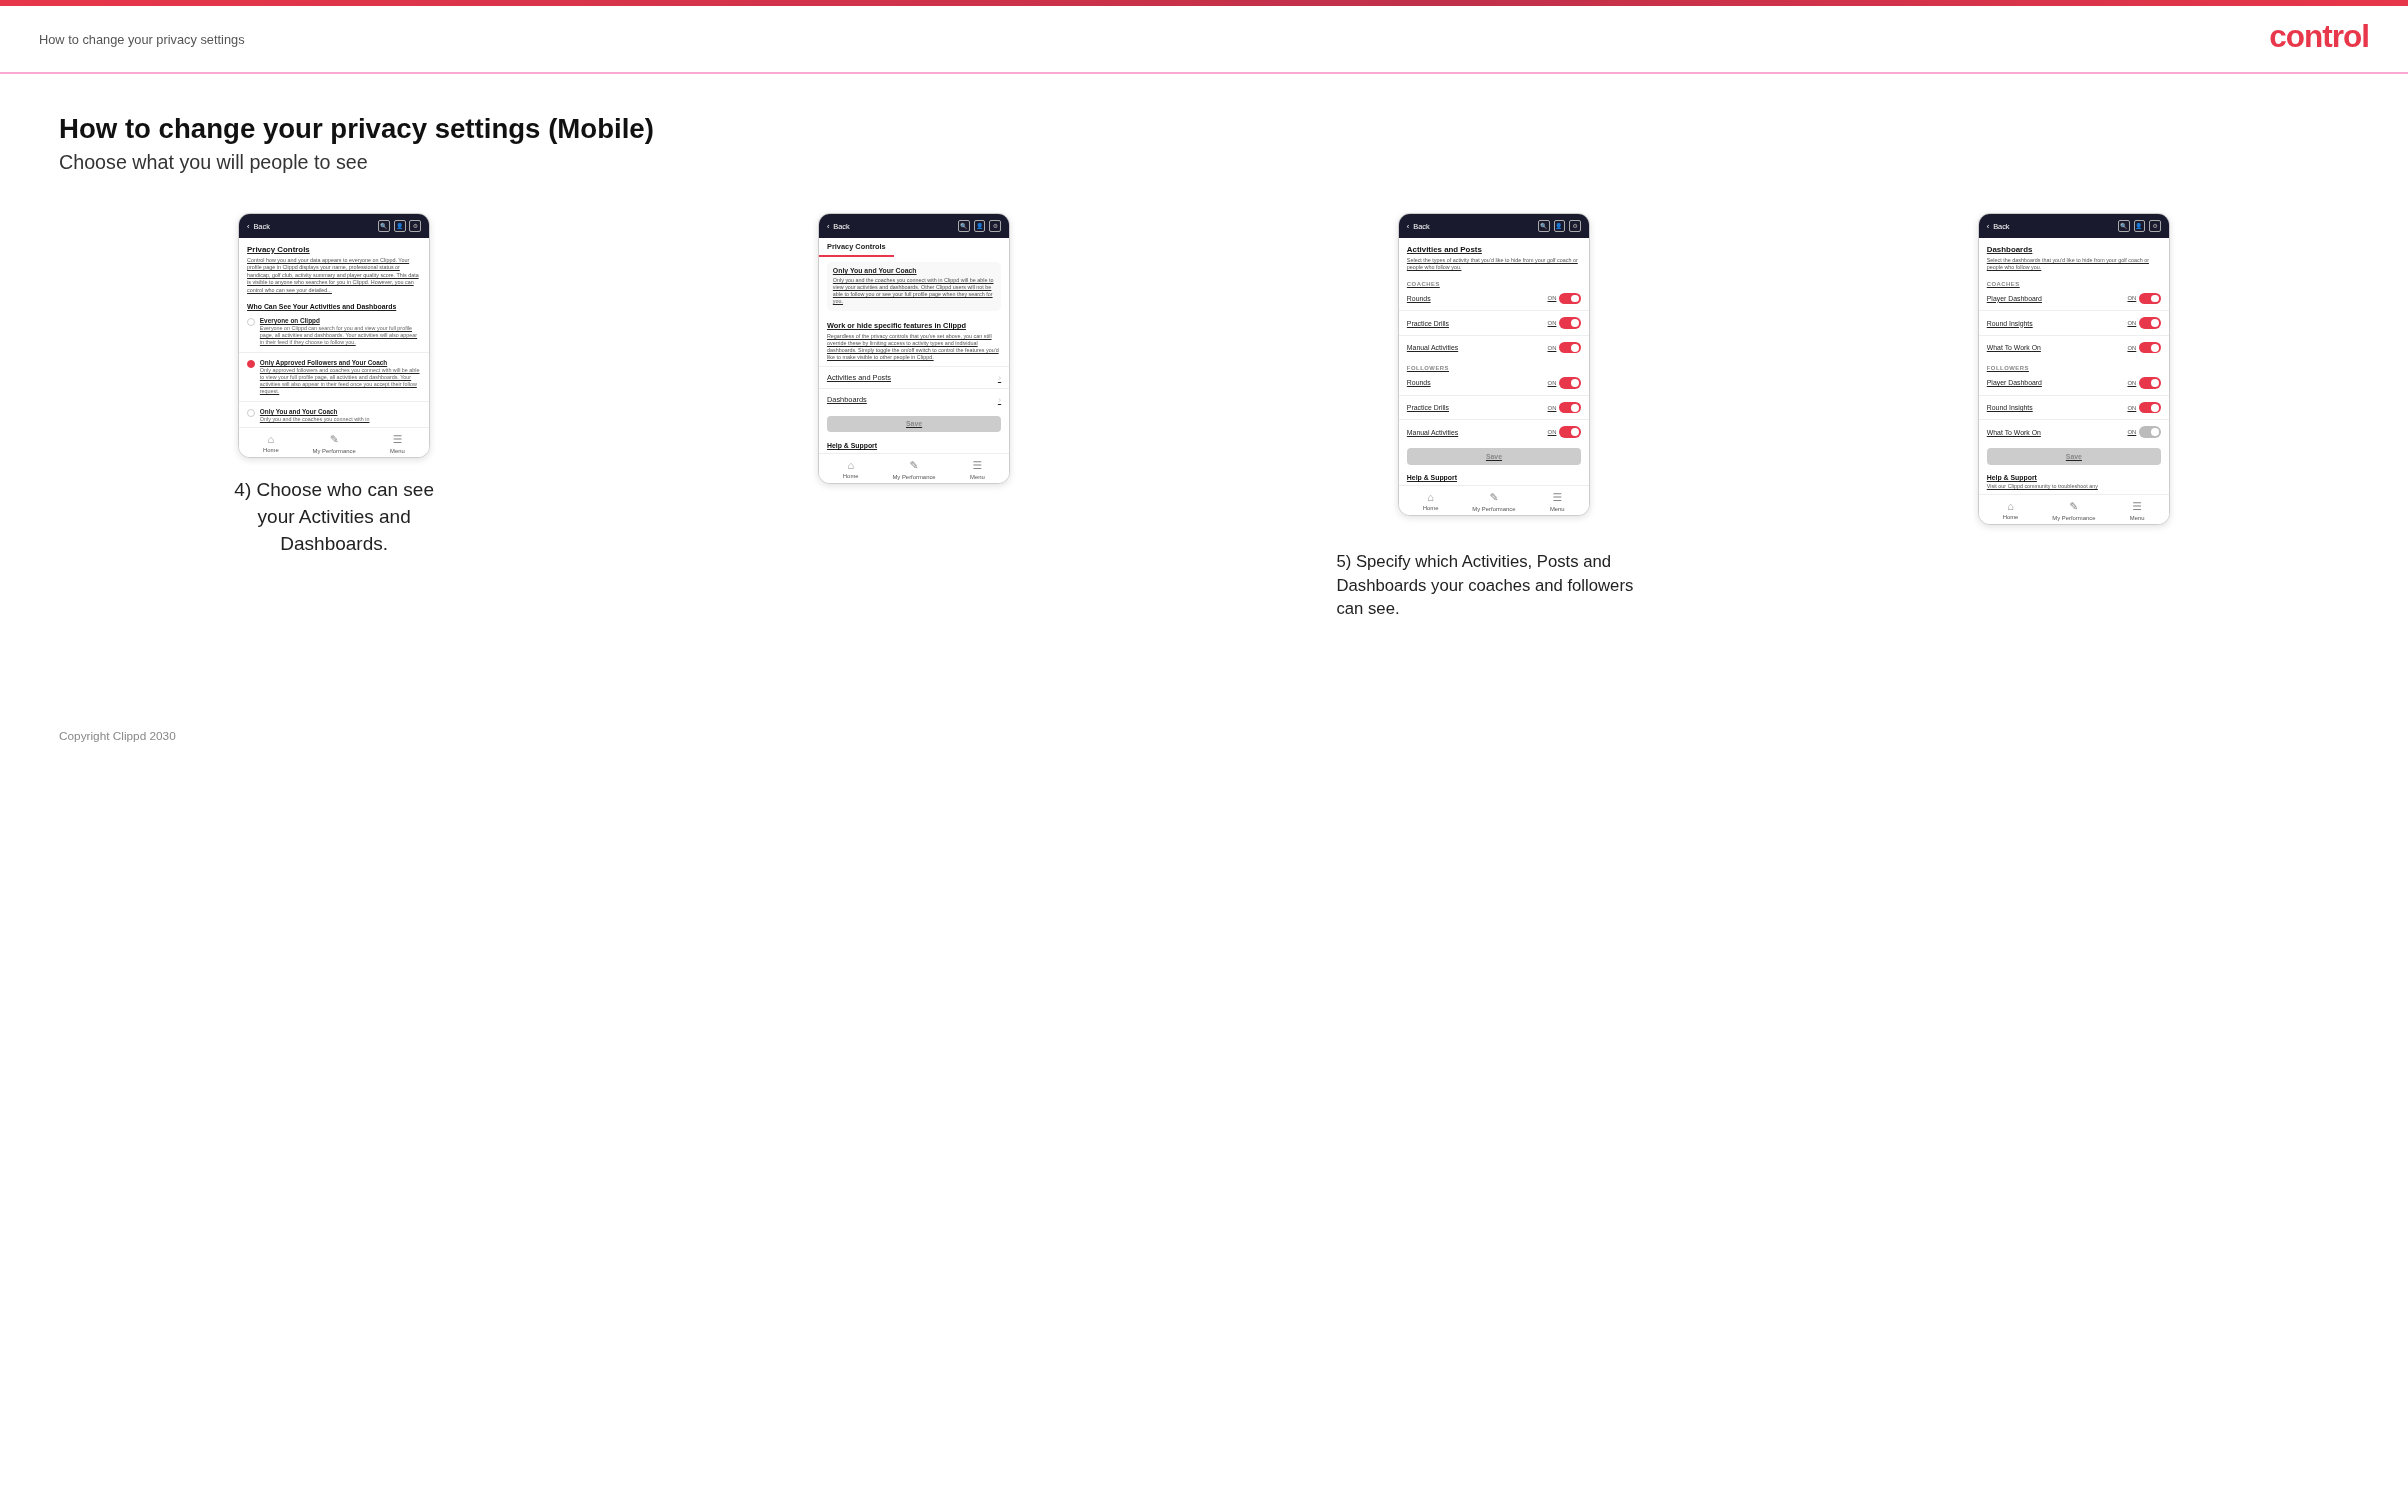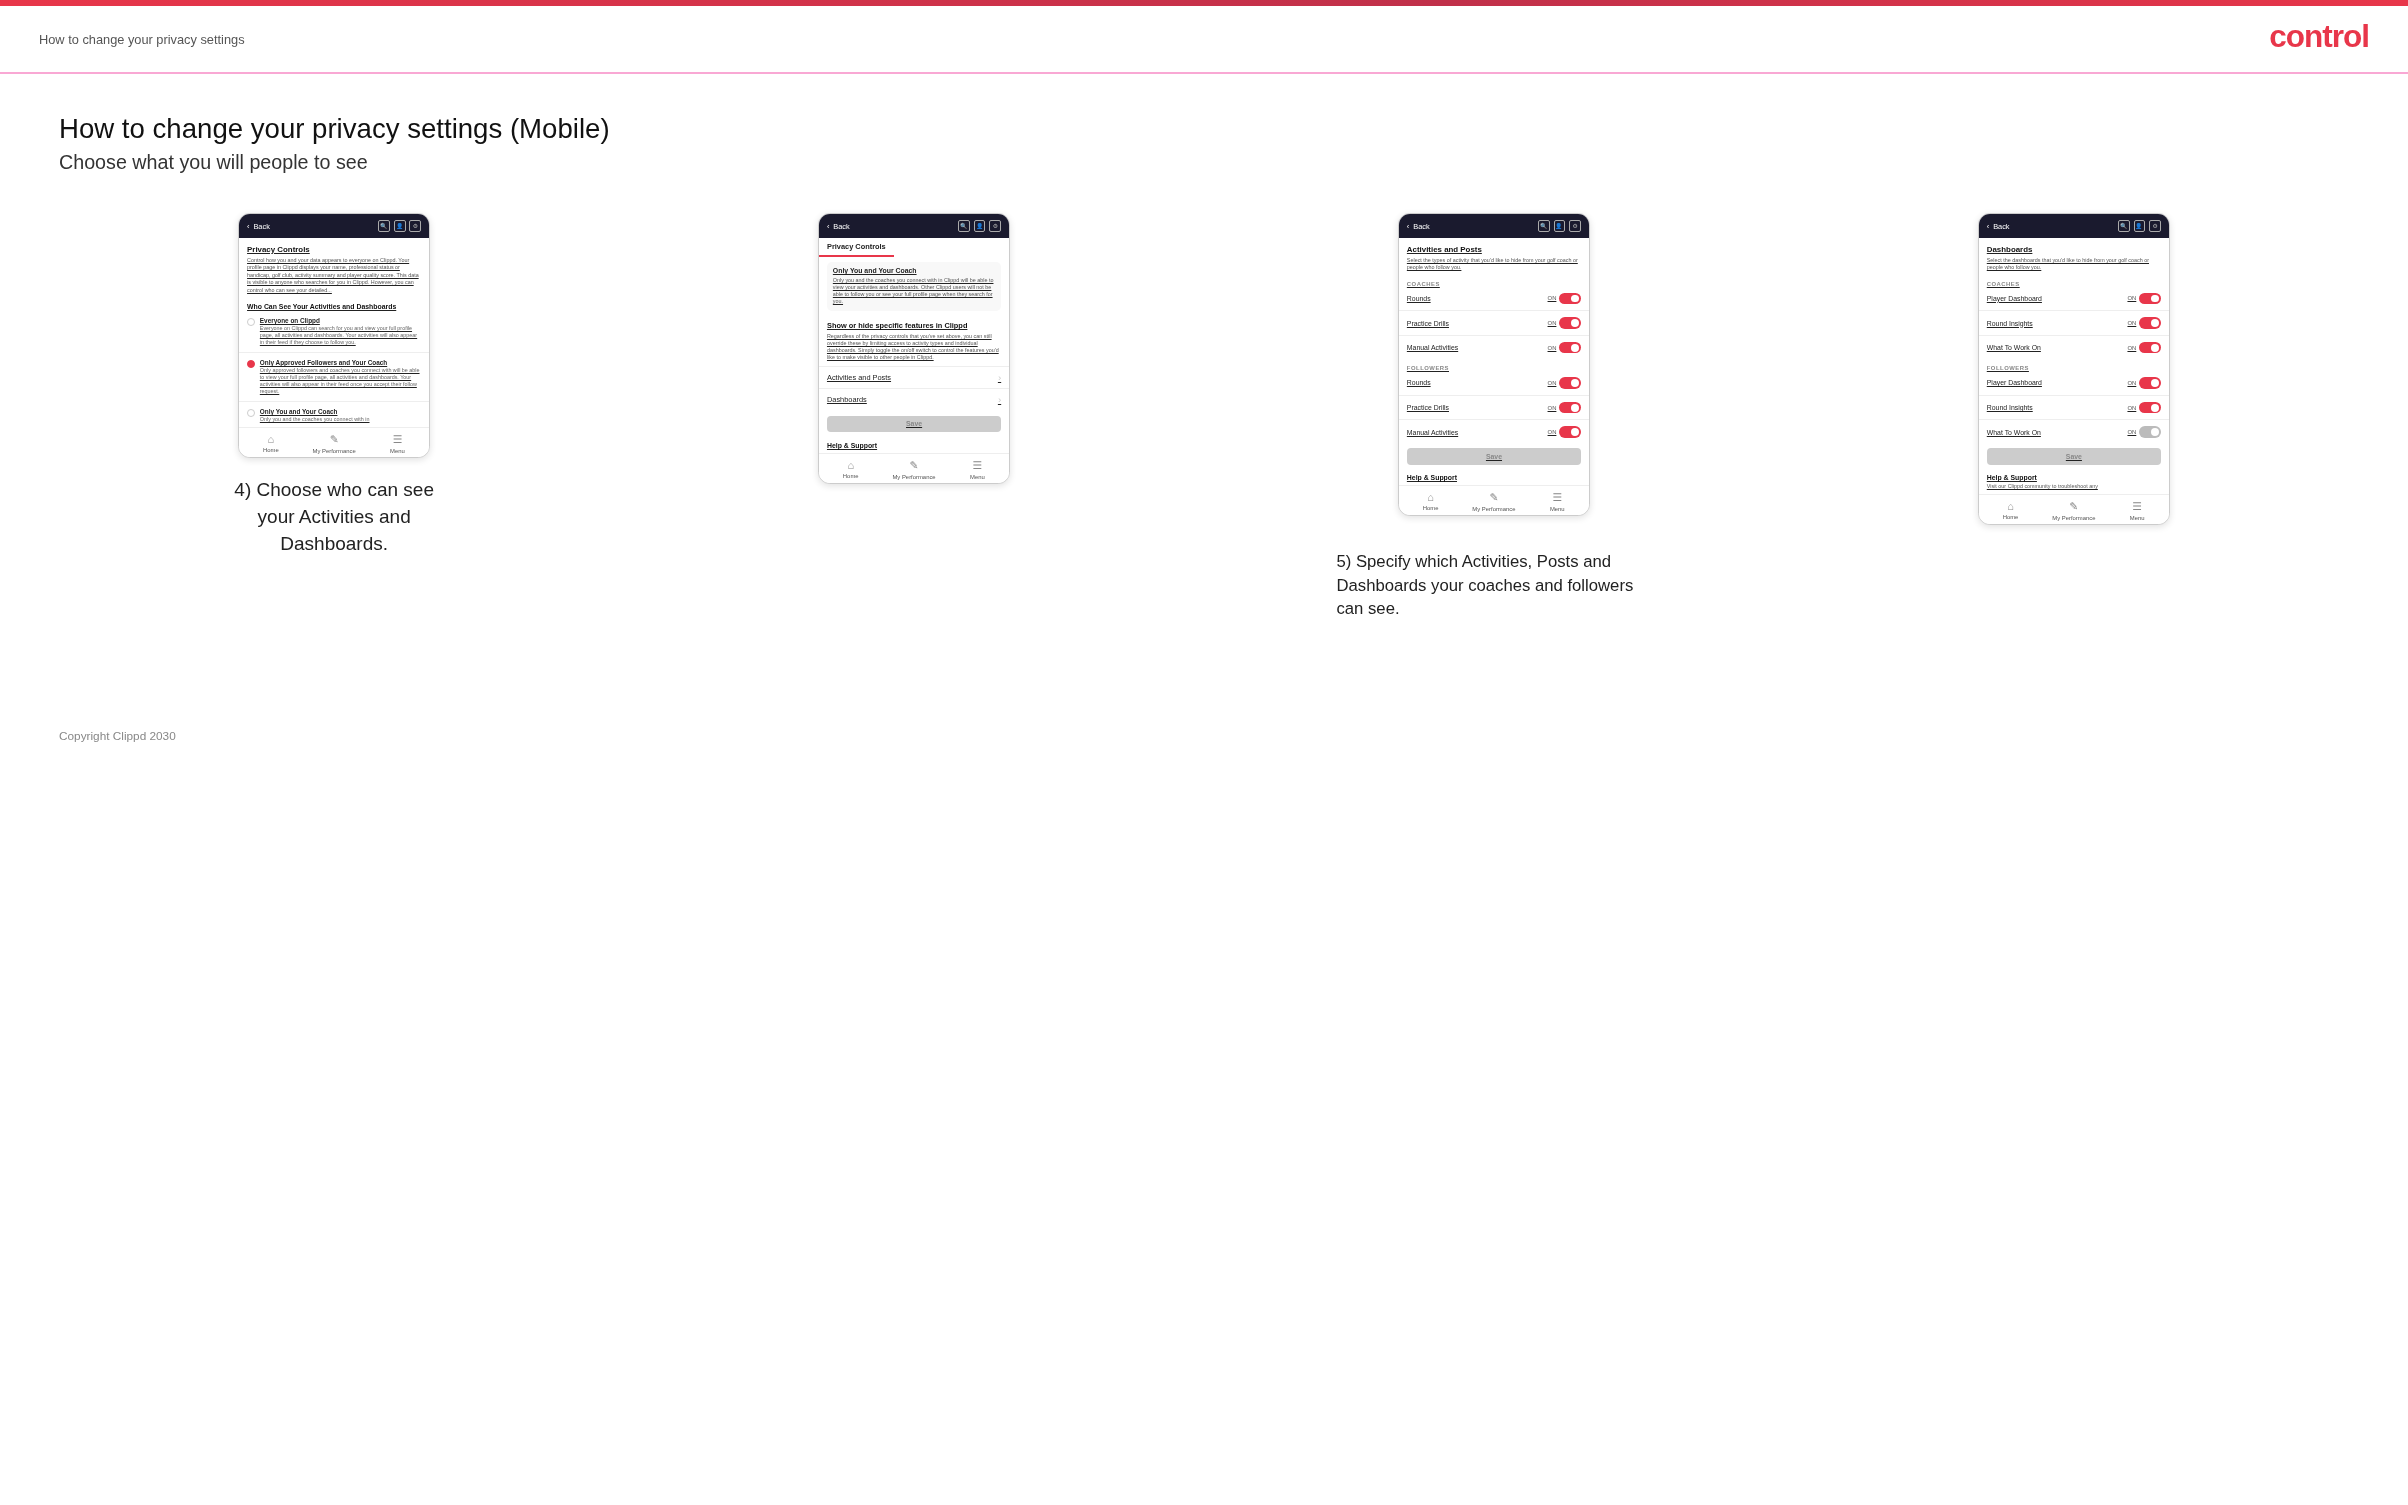--- a/index.html
+++ b/index.html
@@ -38,21 +38,21 @@
       letter-spacing: -1px;
     }
 
     
     .main-content {
       padding: 39px 59px 59px;
     }
 
     .page-title {
       font-size: 27.6px;
-      font-weight: 400;
+      font-weight: 700;
       color: #111;
       margin-bottom: 5.9px;
     }
     .page-subtitle {
       font-size: 19.7px;
       font-weight: 400;
       color: #333;
       margin-bottom: 39px;
     }
 
@@ -413,21 +413,21 @@
           </div>
         </div>
         <div class="phone-body">
           <div style="padding: 3.9px 7.9px; border-bottom: 2px solid #e8364a; display:inline-block; font-size:7.4px; font-weight:600;">Privacy Controls</div>
           
           <div class="callout-box">
             <div class="callout-title">Only You and Your Coach</div>
             <div class="callout-desc">Only you and the coaches you connect with in Clippd will be able to view your activities and dashboards. Other Clippd users will not be able to follow you or see your full profile page when they search for you.</div>
           </div>
           
-          <div class="feature-section-title" style="font-size:7.4px; font-weight:600; padding: 4.9px 7.9px 3px; color:#111;">Show or hide specific features in Clippd</div>
+          <div class="feature-section-title" style="font-size:7.4px; font-weight:600; padding: 4.9px 7.9px 3px; color:#111;">Work or hide specific features in Clippd</div>
           <div style="font-size:5.4px; color:#555; padding: 0 7.9px 4.9px; line-height:1.3;">Regardless of the privacy controls that you've set above, you can still override these by limiting access to activity types and individual dashboards. Simply toggle the on/off switch to control the features you'd like to make visible to other people in Clippd.</div>
           
           <div class="feature-row">
             <span>Activities and Posts</span>
             <span class="chevron">›</span>
           </div>
           <div class="feature-row">
             <span>Dashboards</span>
             <span class="chevron">›</span>
           </div>

